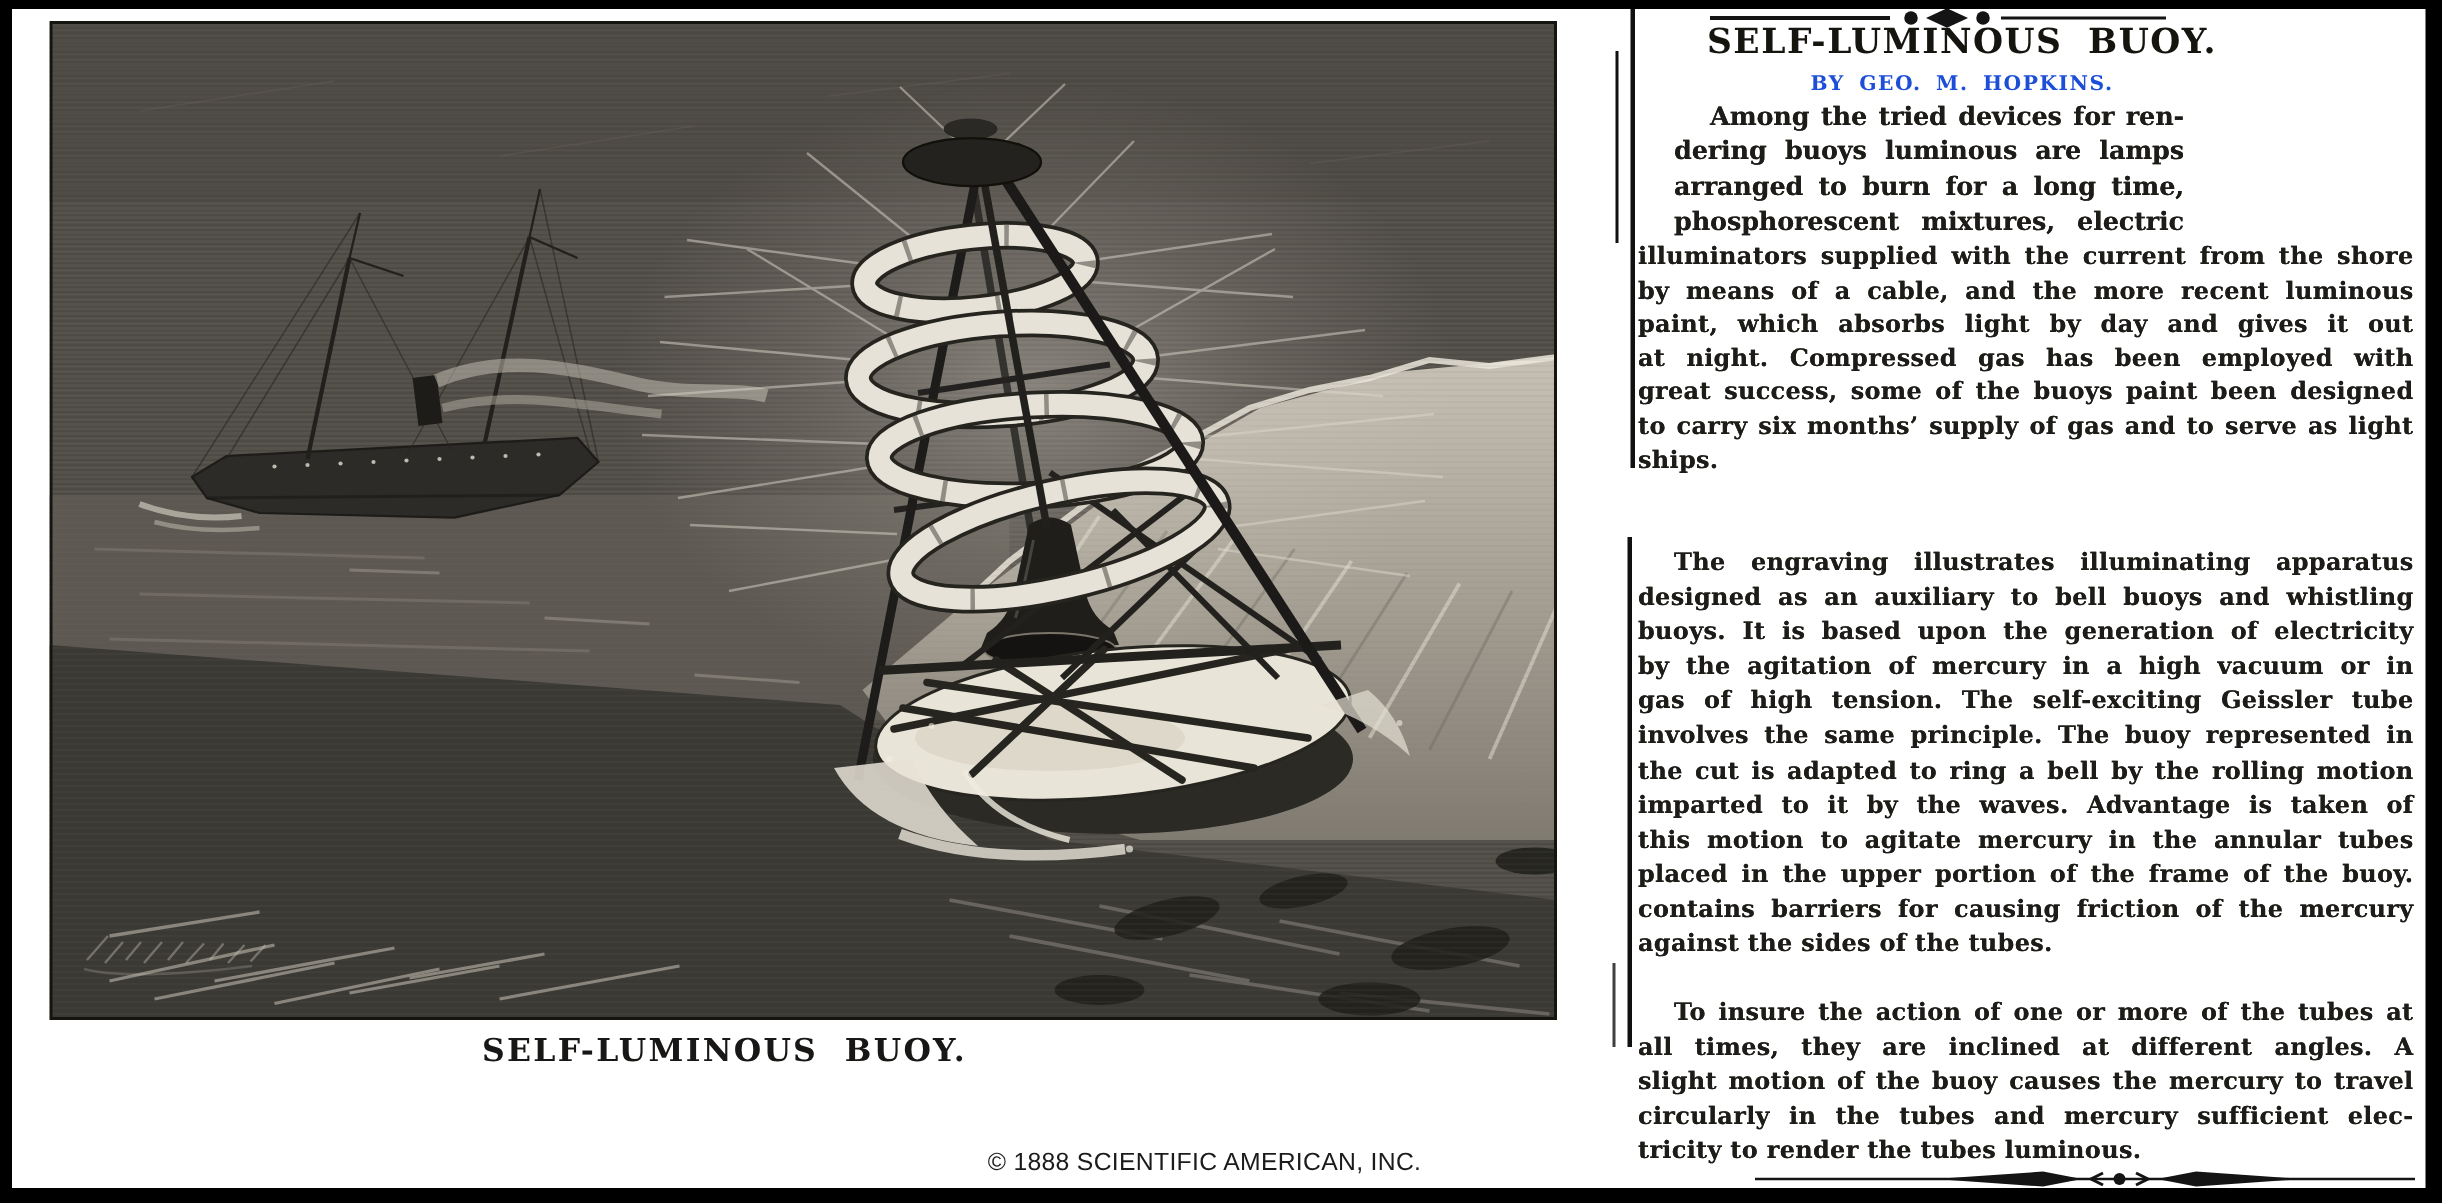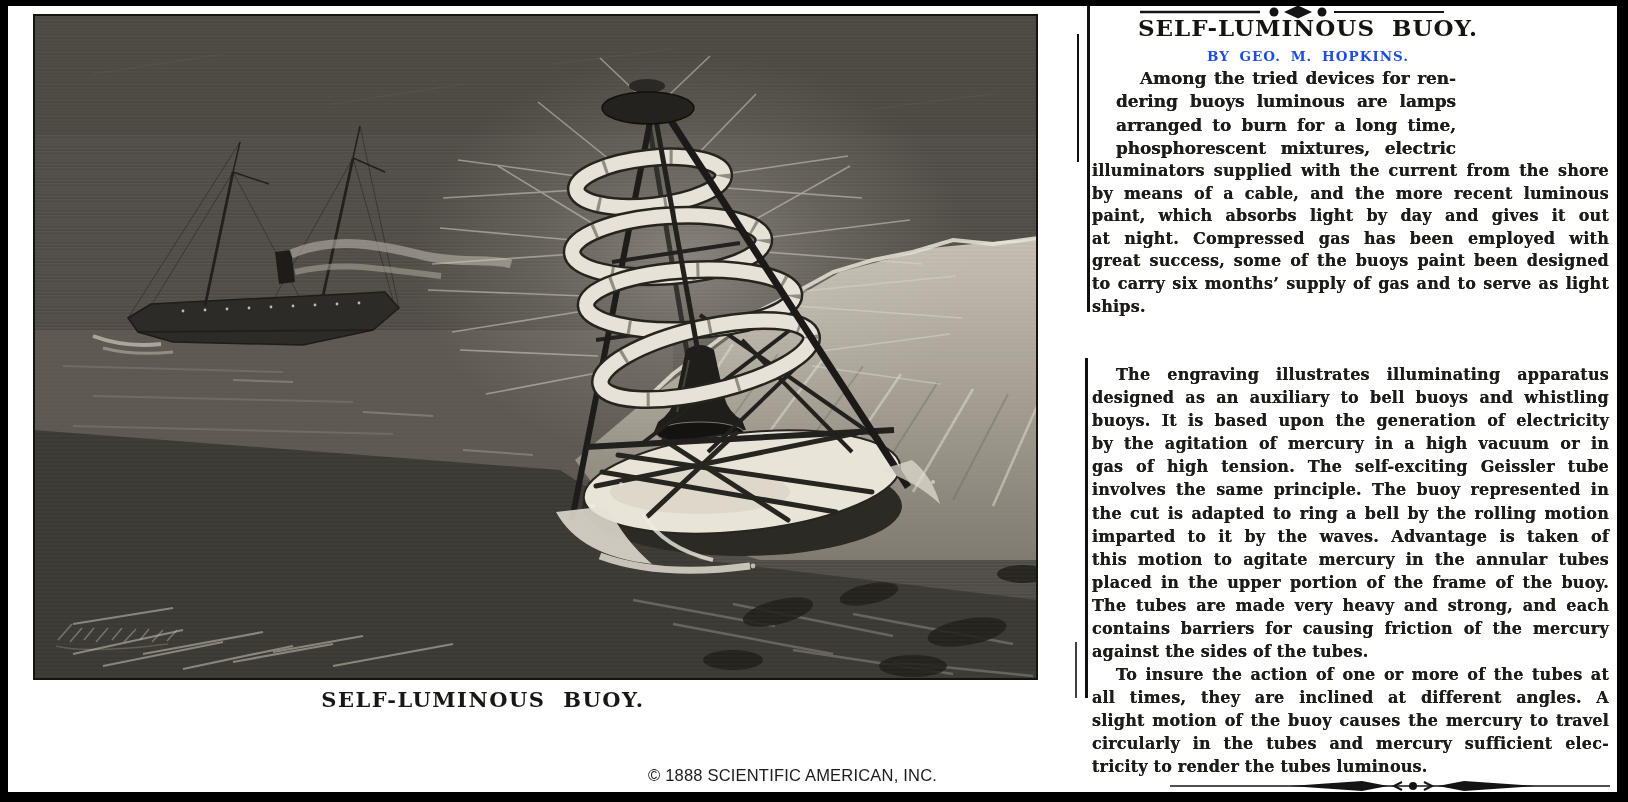--- a/index.html
+++ b/index.html
@@ -11,21 +11,21 @@
     position:absolute;inset:0;box-sizing:border-box;z-index:60;pointer-events:none;
     border-left:8px solid #000;border-top:6px solid #000;
     border-right:11px solid #000;border-bottom:10px solid #000;
   }
   .engraving-wrap{position:absolute;left:33px;top:14px;width:1005px;height:666px;}
   .caption{
     position:absolute;left:33px;top:687px;width:900px;text-align:center;
     font-weight:bold;font-size:21px;letter-spacing:1.5px;word-spacing:9px;color:#181715;
   }
   .copyright{
-    position:absolute;left:648px;top:766px;width:310px;
+    position:absolute;left:648px;top:766px;width:310px;text-align:center;
     font-family:"Liberation Sans", sans-serif;font-size:16.5px;color:#1b1b1b;letter-spacing:.2px;
   }
   .rule{position:absolute;background:#101010;z-index:5;}
   .article{position:absolute;left:1092px;top:0;width:517px;height:802px;color:#1d1c18;z-index:4;}
   .head-box{position:absolute;left:0;width:432px;text-align:center;}
   .title{top:14px;font-size:23px;font-weight:bold;letter-spacing:1px;word-spacing:8px;color:#15140f;}
   .byline{top:48px;font-size:13.5px;font-weight:bold;letter-spacing:1px;word-spacing:4px;color:#1d4ed8;}
   .block{position:absolute;left:0;width:517px;font-weight:bold;text-shadow:0 0 .4px #32302a;}
   .lead{top:67px;width:340px;font-size:17px;line-height:23.4px;letter-spacing:-.1px;margin-left:24px;}
   .b1{top:160px;font-size:16px;line-height:22.6px;letter-spacing:.2px;}
@@ -334,21 +334,20 @@
     <div class="jl ind">The engraving illustrates illuminating apparatus</div>
     <div class="jl">designed as an auxiliary to bell buoys and whistling</div>
     <div class="jl">buoys. It is based upon the generation of electricity</div>
     <div class="jl">by the agitation of mercury in a high vacuum or in</div>
     <div class="jl">gas of high tension. The self-exciting Geissler tube</div>
     <div class="jl">involves the same principle. The buoy represented in</div>
     <div class="jl">the cut is adapted to ring a bell by the rolling motion</div>
     <div class="jl">imparted to it by the waves. Advantage is taken of</div>
     <div class="jl">this motion to agitate mercury in the annular tubes</div>
     <div class="jl">placed in the upper portion of the frame of the buoy.</div>
-    <div class="jl">The tubes are made very heavy and strong, and each</div>
     <div class="jl">contains barriers for causing friction of the mercury</div>
     <div class="jl end">against the sides of the tubes.</div>
   </div>
 
   <div class="block b3">
     <div class="jl ind">To insure the action of one or more of the tubes at</div>
     <div class="jl">all times, they are inclined at different angles. A</div>
     <div class="jl">slight motion of the buoy causes the mercury to travel</div>
     <div class="jl">circularly in the tubes and mercury sufficient elec-</div>
     <div class="jl end">tricity to render the tubes luminous.</div>

